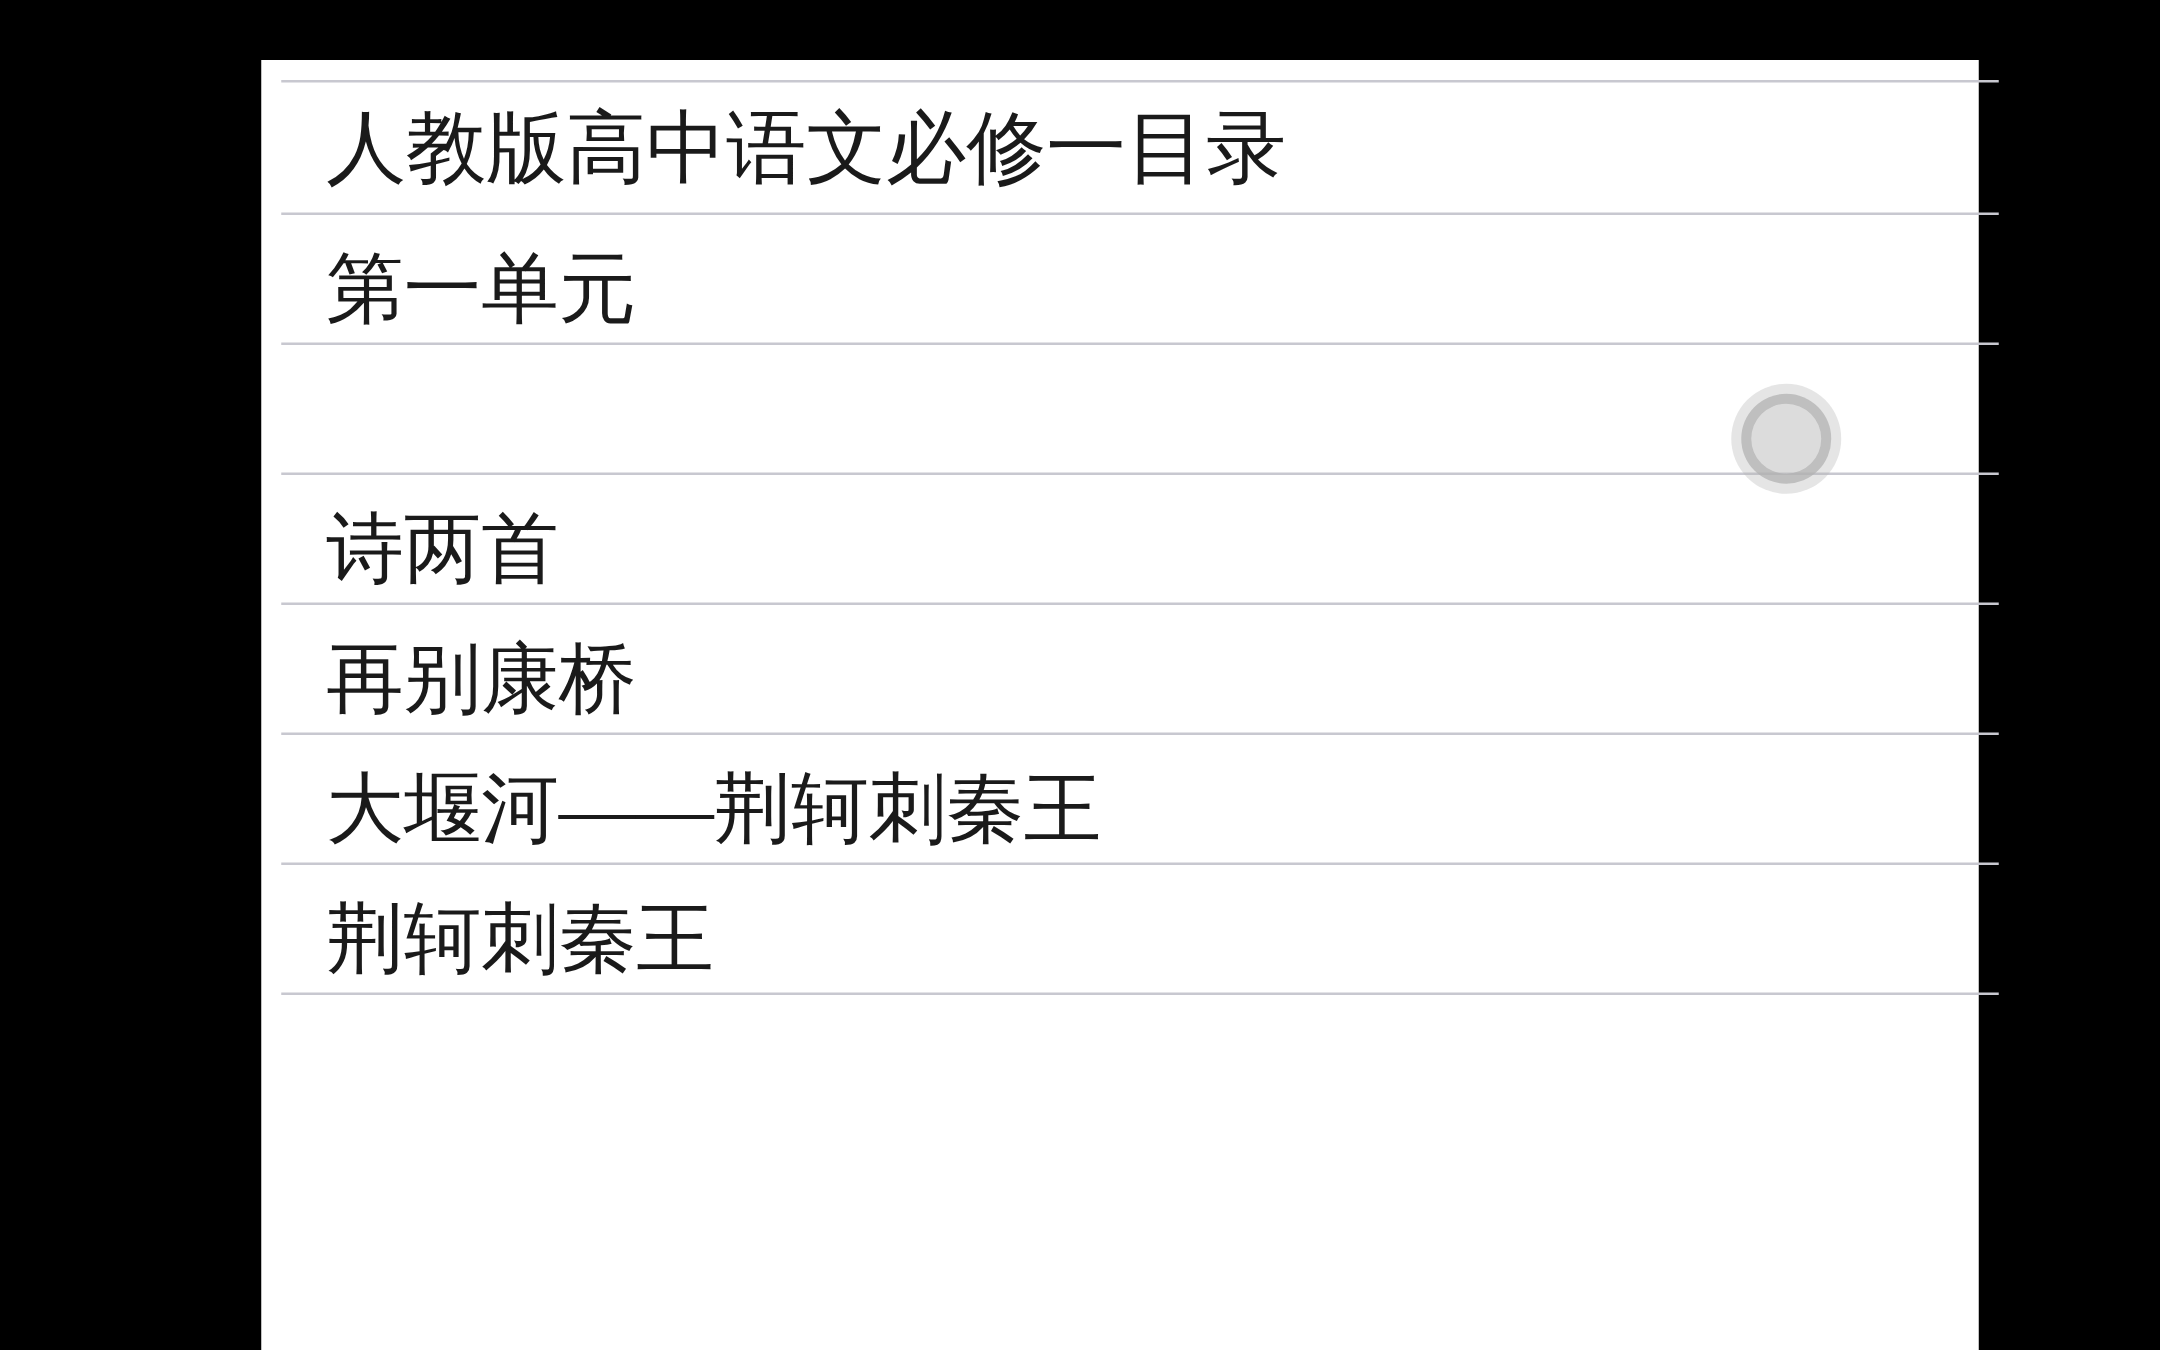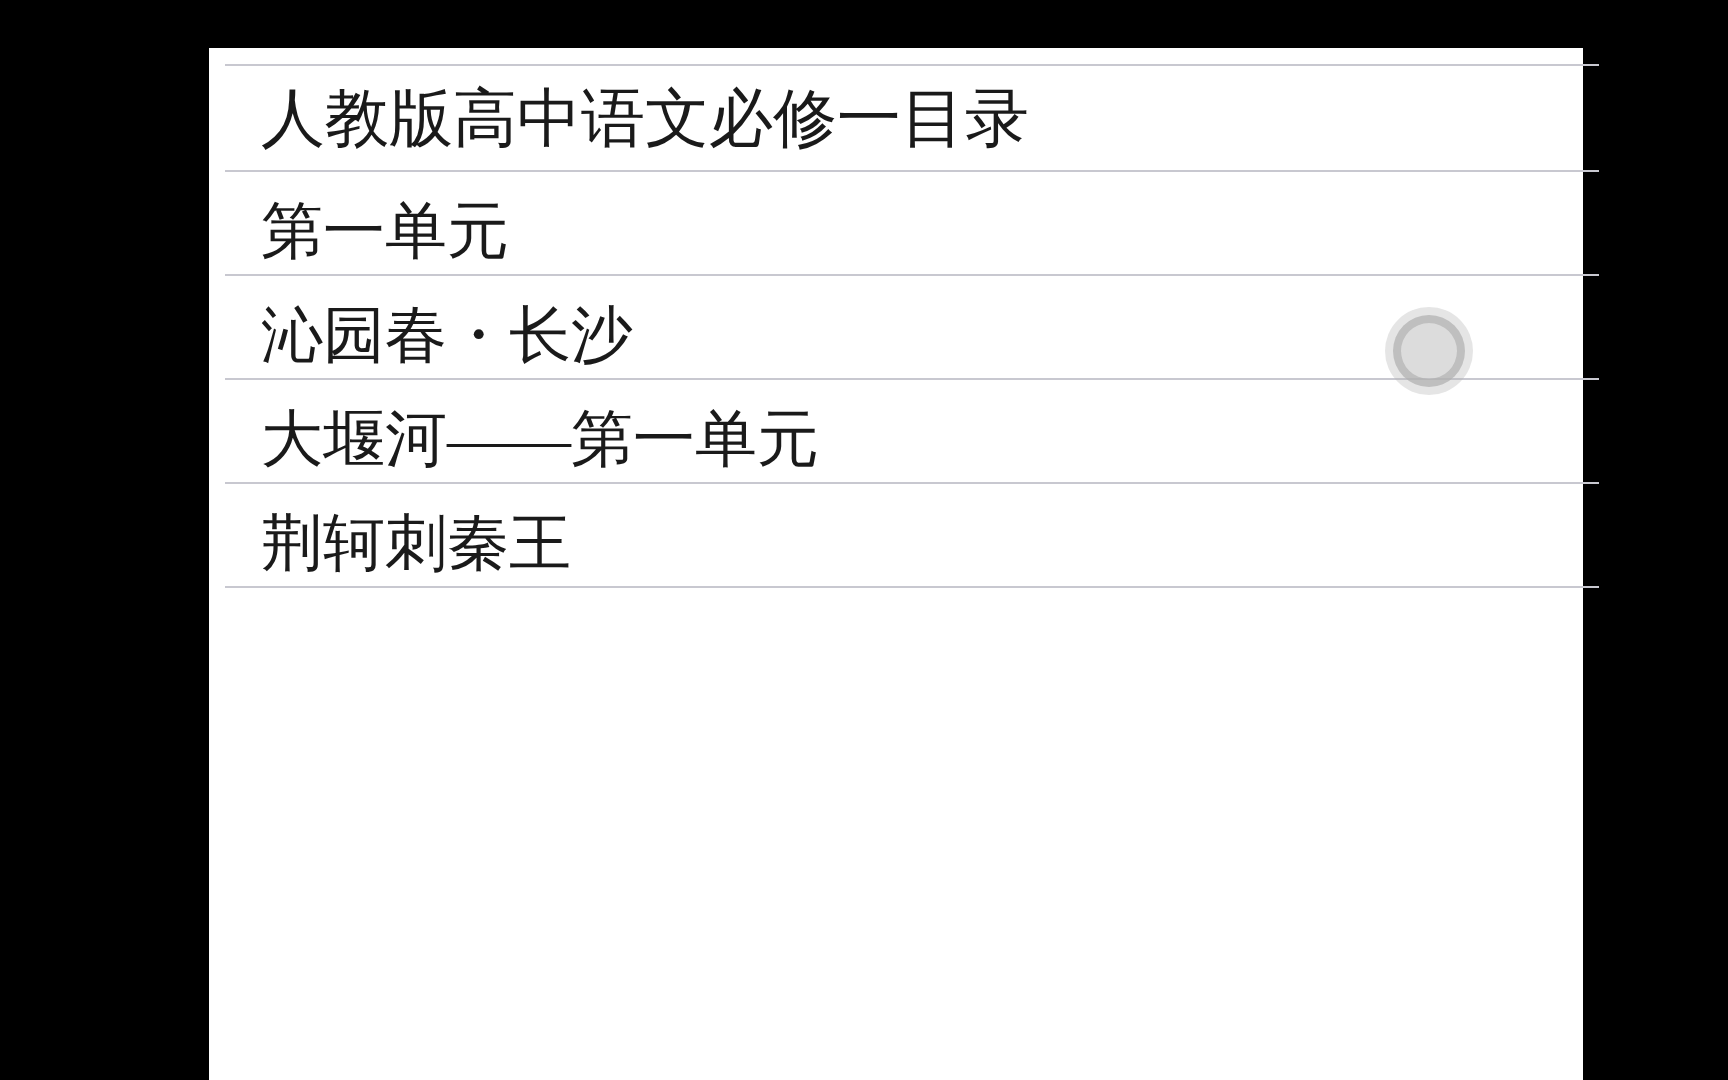--- a/index.html
+++ b/index.html
@@ -74,29 +74,34 @@
 
   <div class="list-item title">
     <span>人教版高中语文必修一目录</span>
   </div>
 
   <div class="list-item regular">
     <span>第一单元</span>
   </div>
 
   <div class="list-item regular">
-    <span>沁园春・长沙</span>
     <div class="touch-indicator"></div>
   </div>
 
-
+  <div class="list-item regular">
+    <span>诗两首</span>
+  </div>
 
 
   <div class="list-item regular">
-    <span>大堰河——第一单元</span>
+    <span>再别康桥</span>
+  </div>
+
+  <div class="list-item regular">
+    <span>大堰河——荆轲刺秦王</span>
   </div>
 
 
 
   <div class="list-item regular last">
     <span>荆轲刺秦王</span>
   </div>
 
 </div>
 

